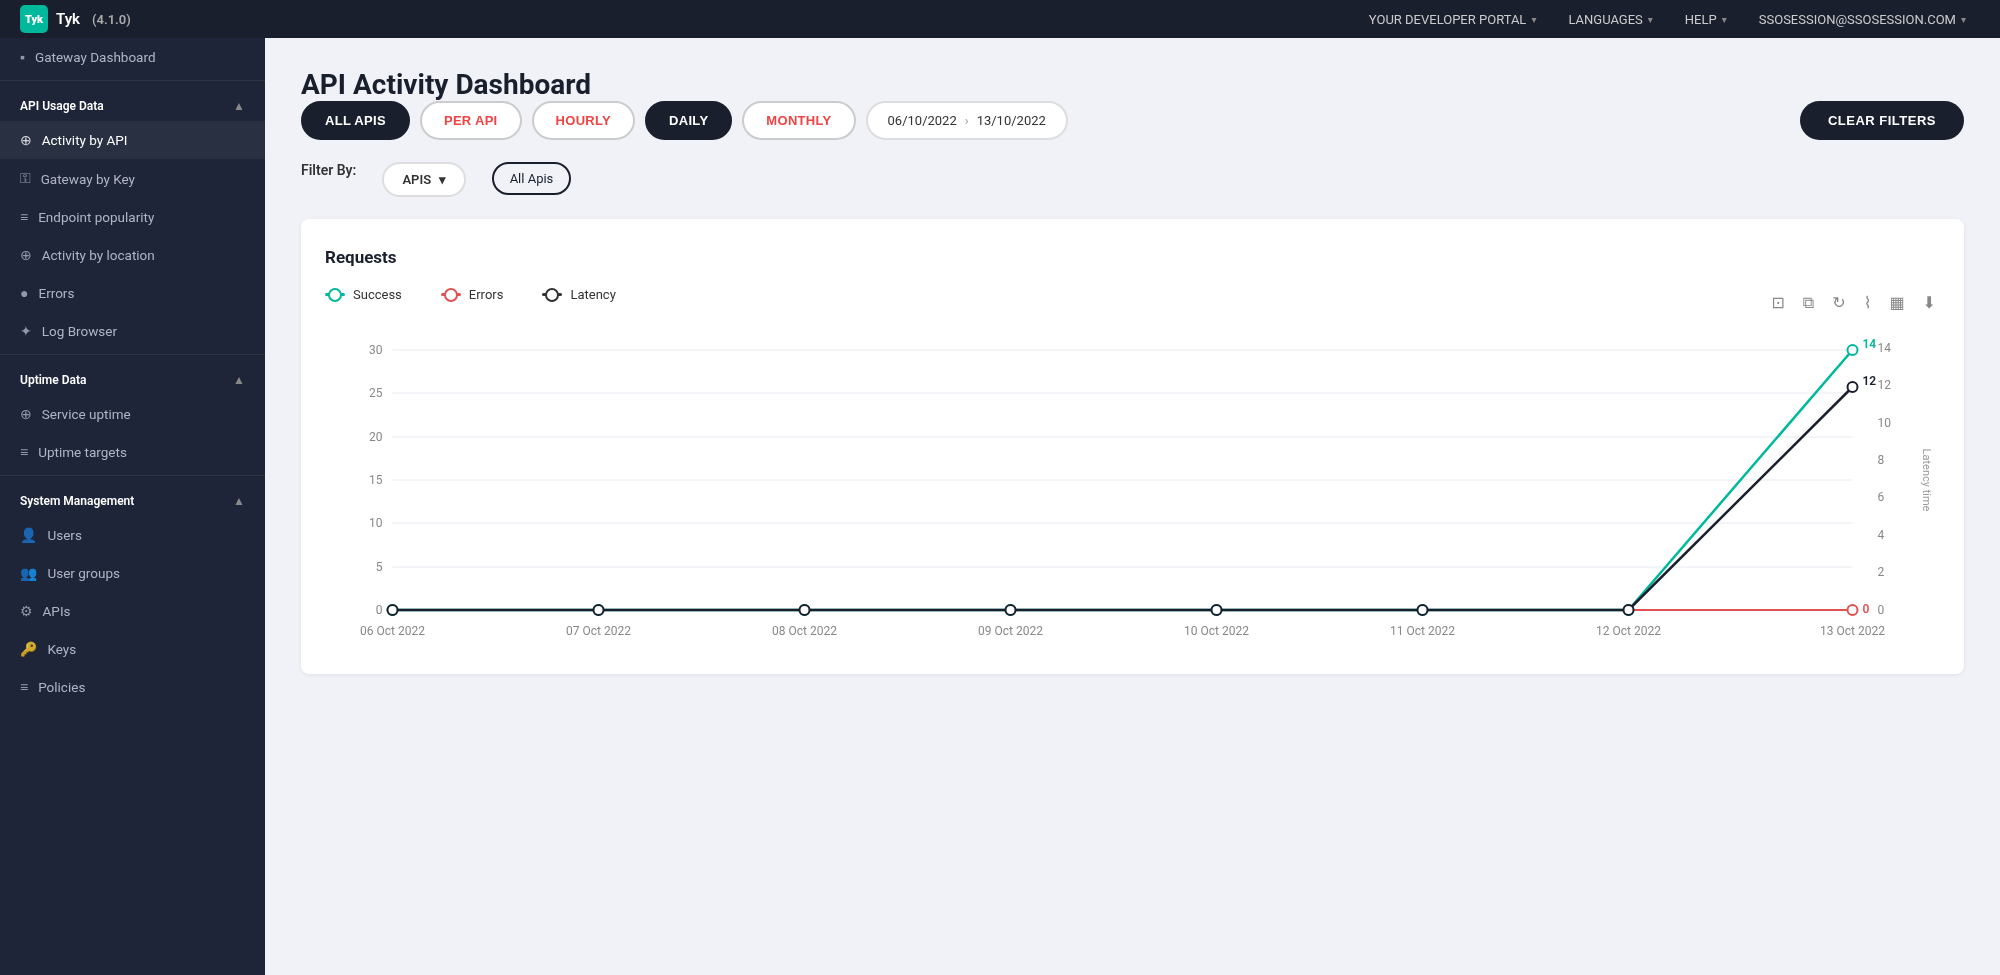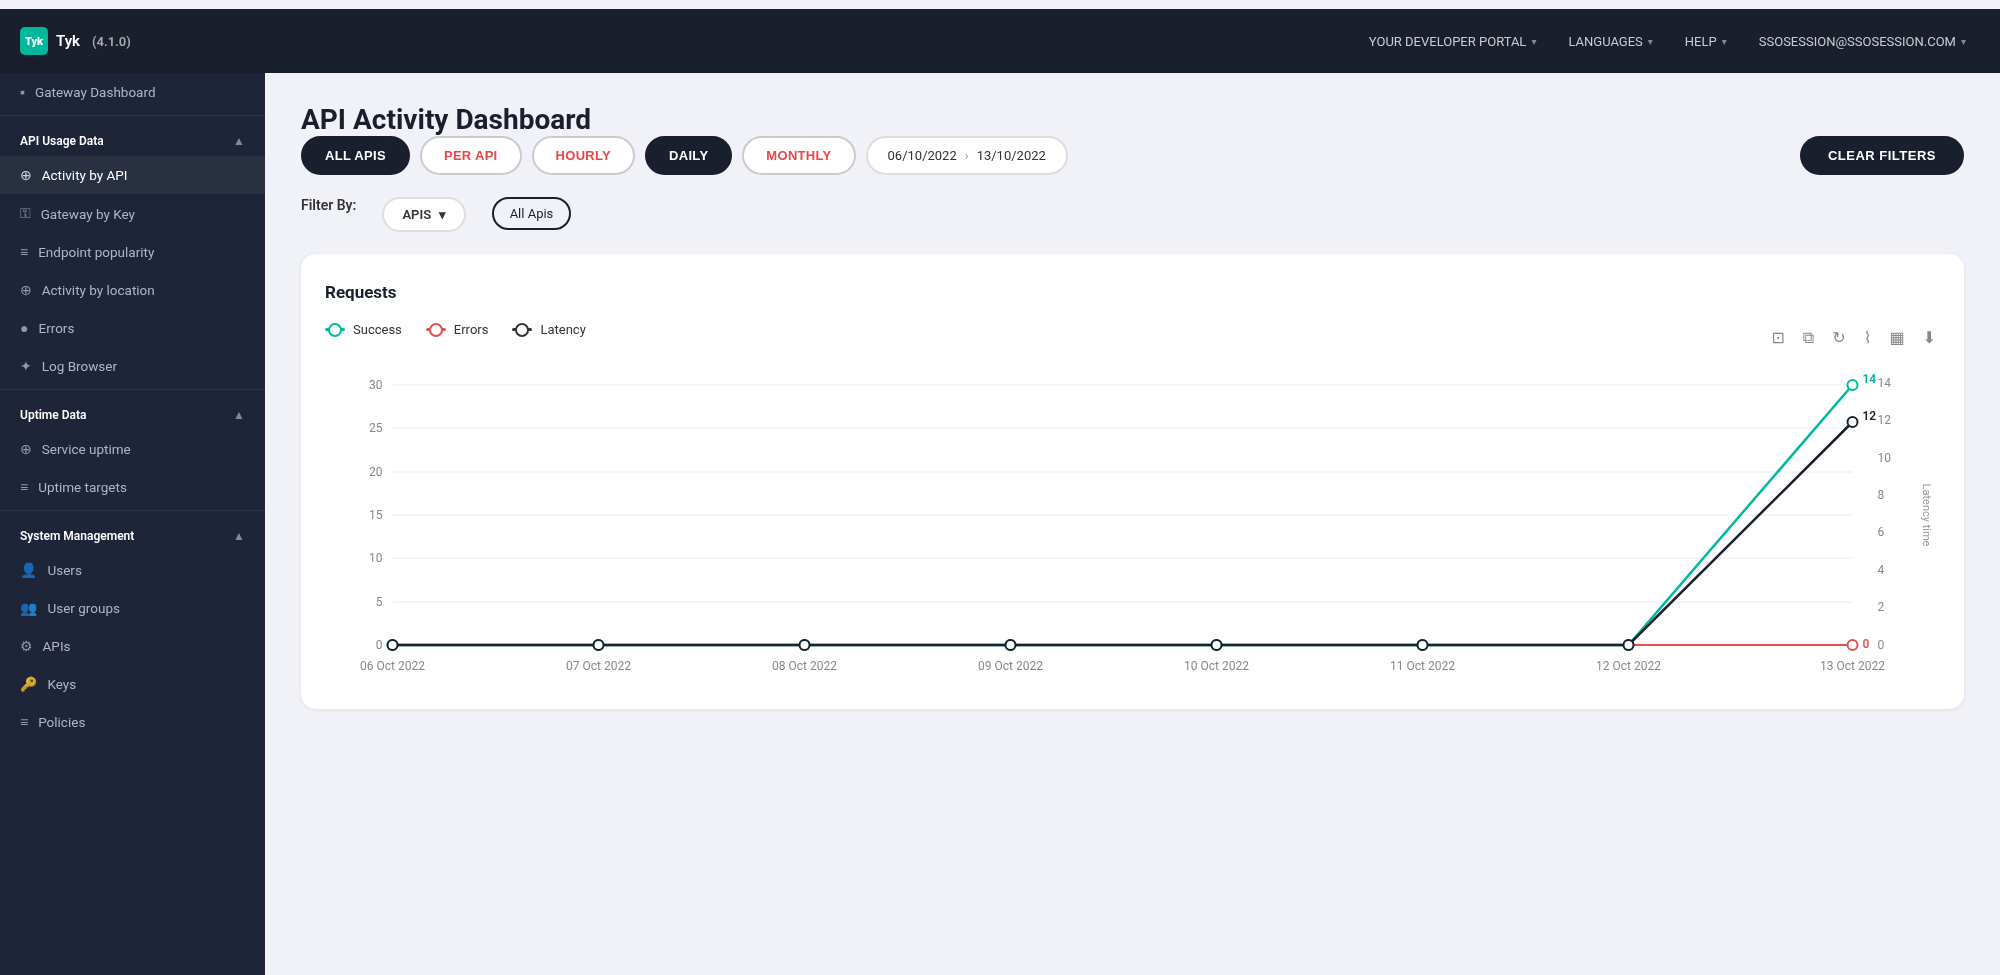--- a/index.html
+++ b/index.html
@@ -2,27 +2,26 @@
 <html><head>
   <meta charset="utf-8">
   <style>
     * { box-sizing: border-box; margin: 0; padding: 0; }
     body { font-family: -apple-system, BlinkMacSystemFont, 'Segoe UI', Roboto, sans-serif; background: #f0f2f7; display: flex; flex-direction: column; height: 975px; overflow: hidden; }
 
     
     .topnav {
       background: #1a1f2e;
       color: #fff;
-      height: 64px;
+      height: 38px;
       display: flex;
       align-items: center;
       padding: 8px 20px;
       flex-shrink: 0;
       z-index: 10;
-      margin-top: 9px;
     }
     .topnav-logo {
       display: flex;
       align-items: center;
       gap: 8px;
       font-size: 15px;
       font-weight: 600;
       color: #fff;
       margin-right: auto;
     }
@@ -204,36 +203,36 @@
       padding: 7px 16px;
       font-size: 13px;
       color: #1a1f2e;
       background: transparent;
       cursor: pointer;
     }
 
     
     .chart-section {
       background: #fff;
-      border-radius: 15px;
+      border-radius: 8px;
       padding: 28px 24px 20px 24px;
       box-shadow: 0 1px 4px rgba(0,0,0,0.08);
     }
     .chart-section-title {
       font-size: 17px;
       font-weight: 700;
       color: #1a1f2e;
       margin-bottom: 20px;
     }
 
     
     .chart-legend {
       display: flex;
       align-items: flex-start;
-      gap: 24px;
+      gap: 39px;
       margin-bottom: 16px;
     }
     .legend-item {
       display: flex;
       align-items: center;
       gap: 8px;
       font-size: 13px;
       color: #333;
     }
     .legend-dot {

